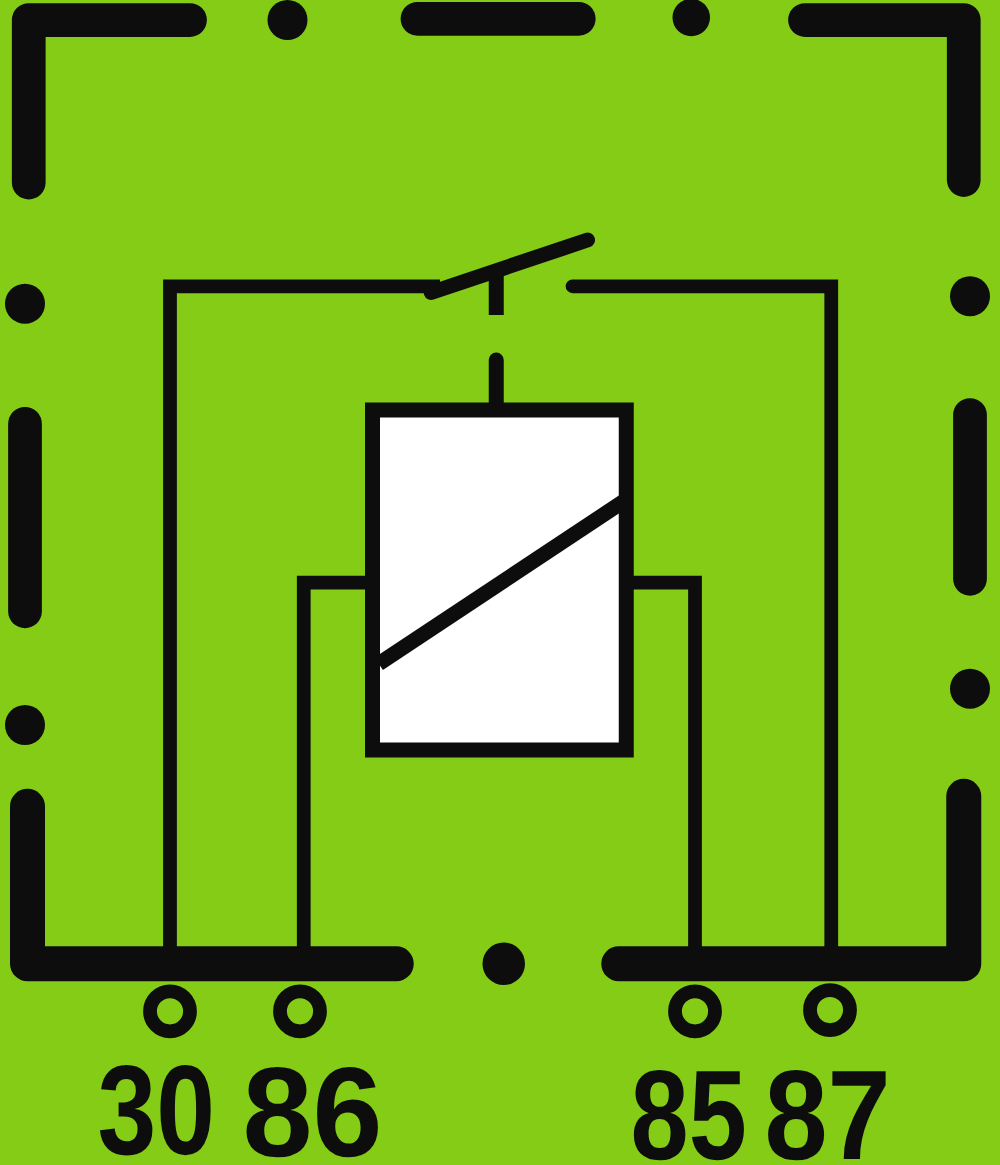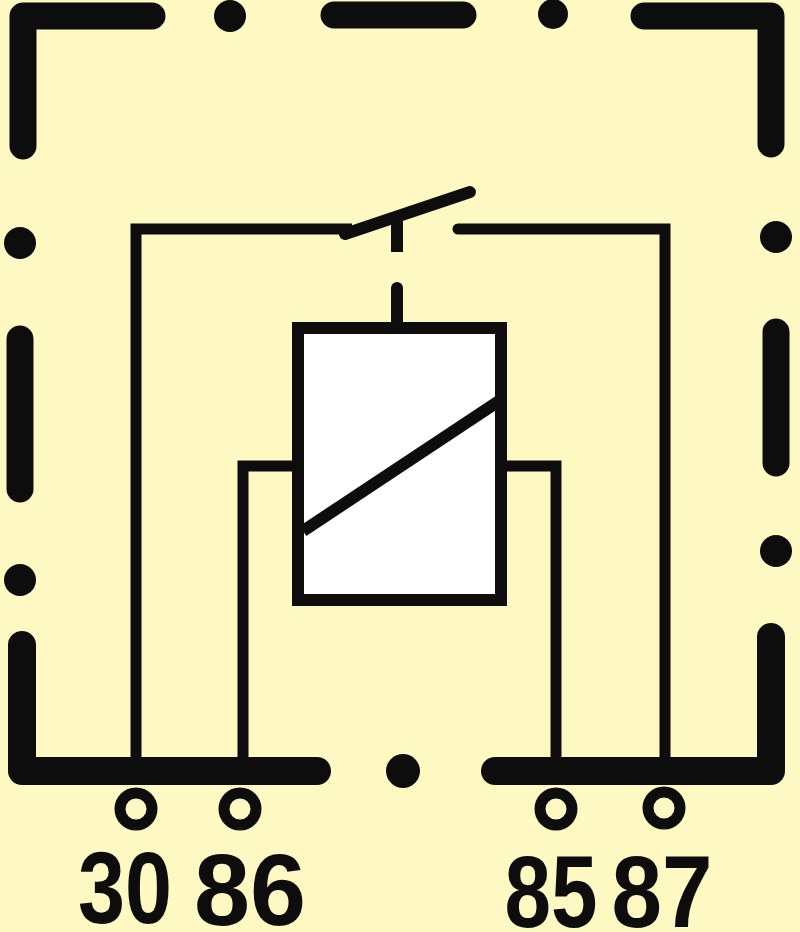--- a/index.html
+++ b/index.html
@@ -6,21 +6,21 @@
     margin: 0;
     padding: 0;
     background: #ffffff;
     width: 800px;
     height: 932px;
     overflow: hidden;
   }
   .stage {
     width: 800px;
     height: 932px;
-    background: #fef9c3;
+    background: #84cc16;
     position: relative;
   }
   svg { display: block; }
   .terminal-label {
     font-family: "Liberation Sans", "DejaVu Sans", sans-serif;
     font-weight: bold;
     font-size: 102px;
     fill: #0d0d0d;
   }
 </style>

